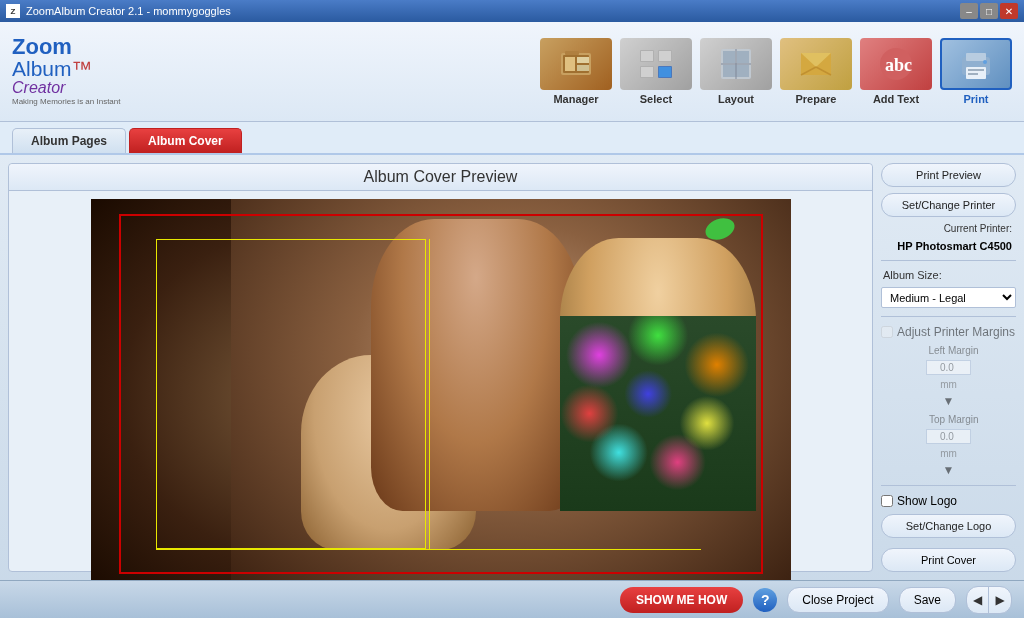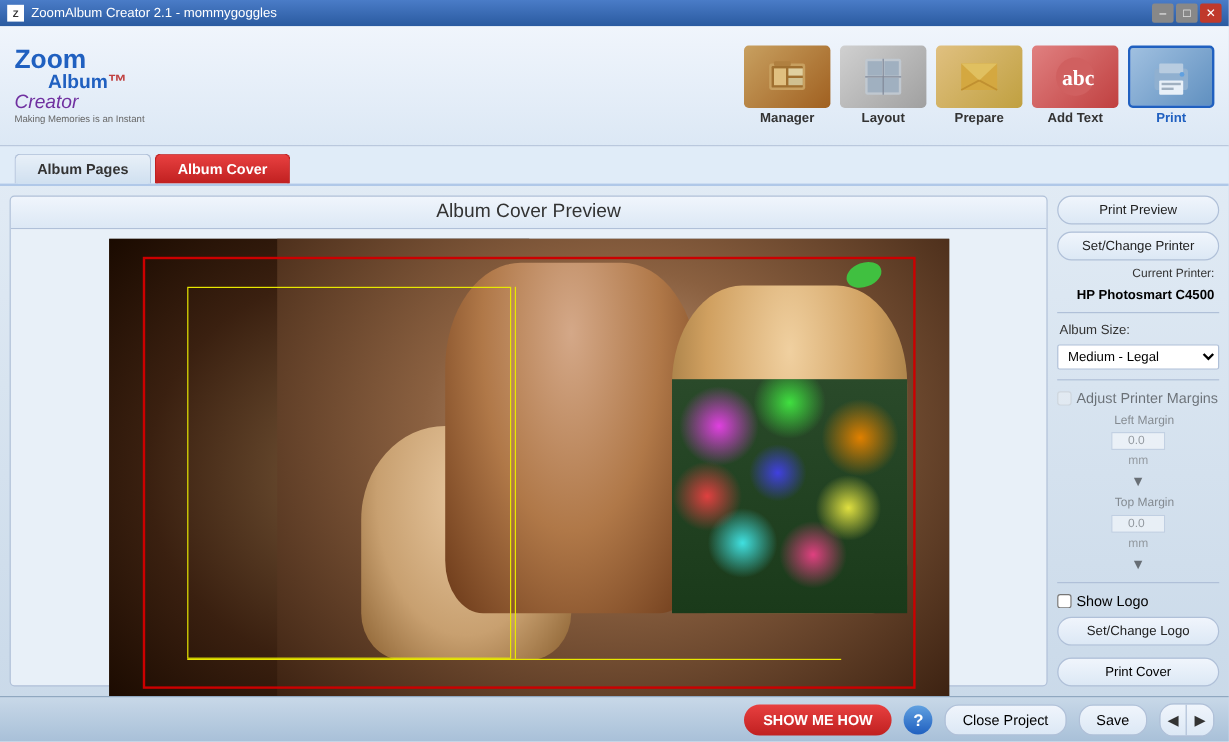--- a/index.html
+++ b/index.html
@@ -67,25 +67,24 @@
       flex-shrink: 0;
     }
     #logo-zoom {
       font-size: 22px;
       font-weight: bold;
       color: #2060c0;
       line-height: 1;
     }
     #logo-zoom span { color: #e84040; }
     #logo-album {
-      font-size: 16px;
-      font-weight: bold;
+      font-size: 21px;
+      font-weight: normal;
       color: #2060c0;
       line-height: 1;
-      margin-left: 28px;
     }
     #logo-album span { color: #e84040; }
     #logo-creator {
       font-size: 16px;
       color: #7030a0;
       font-style: italic;
     }
     #logo-tagline {
       font-size: 8px;
       color: #666;
@@ -493,20 +492,35 @@
             <rect x="6" y="10" width="26" height="18" fill="#a07030" rx="1"></rect>
             <rect x="8" y="6" width="14" height="4" fill="#b08040" rx="1"></rect>
             <rect x="8" y="12" width="10" height="14" fill="#e0c080"></rect>
             <rect x="20" y="12" width="12" height="6" fill="#e0d0a0"></rect>
             <rect x="20" y="20" width="12" height="6" fill="#d0c090"></rect>
           </svg>
         </div>
         <span class="nav-label">Manager</span>
       </div>
 
+      <div class="nav-item">
+        <div class="nav-icon icon-select">
+          <svg width="38" height="38" viewBox="0 0 38 38">
+            <rect x="3" y="5" width="14" height="12" fill="#b0b0b0" rx="1"></rect>
+            <rect x="4" y="6" width="12" height="10" fill="#d0d0d0"></rect>
+            <rect x="21" y="5" width="14" height="12" fill="#b0b0b0" rx="1"></rect>
+            <rect x="22" y="6" width="12" height="10" fill="#d0d0d0"></rect>
+            <rect x="3" y="21" width="14" height="12" fill="#b0b0b0" rx="1"></rect>
+            <rect x="4" y="22" width="12" height="10" fill="#d0d0d0"></rect>
+            <rect x="21" y="21" width="14" height="12" fill="#2060c0" rx="1" opacity="0.7"></rect>
+            <rect x="22" y="22" width="12" height="10" fill="#4090e0"></rect>
+          </svg>
+        </div>
+        <span class="nav-label">Select</span>
+      </div>
 
       <div class="nav-item">
         <div class="nav-icon icon-layout">
           <svg width="38" height="38" viewBox="0 0 38 38">
             <rect x="4" y="4" width="30" height="30" fill="#c0c8d0" rx="2"></rect>
             <rect x="6" y="6" width="12" height="12" fill="#a0b0c0"></rect>
             <rect x="20" y="6" width="12" height="12" fill="#a0b0c0"></rect>
             <rect x="6" y="20" width="26" height="12" fill="#a0b0c0"></rect>
             <line x1="19" y1="4" x2="19" y2="34" stroke="#808898" stroke-width="1"></line>
             <line x1="4" y1="19" x2="34" y2="19" stroke="#808898" stroke-width="1"></line>

